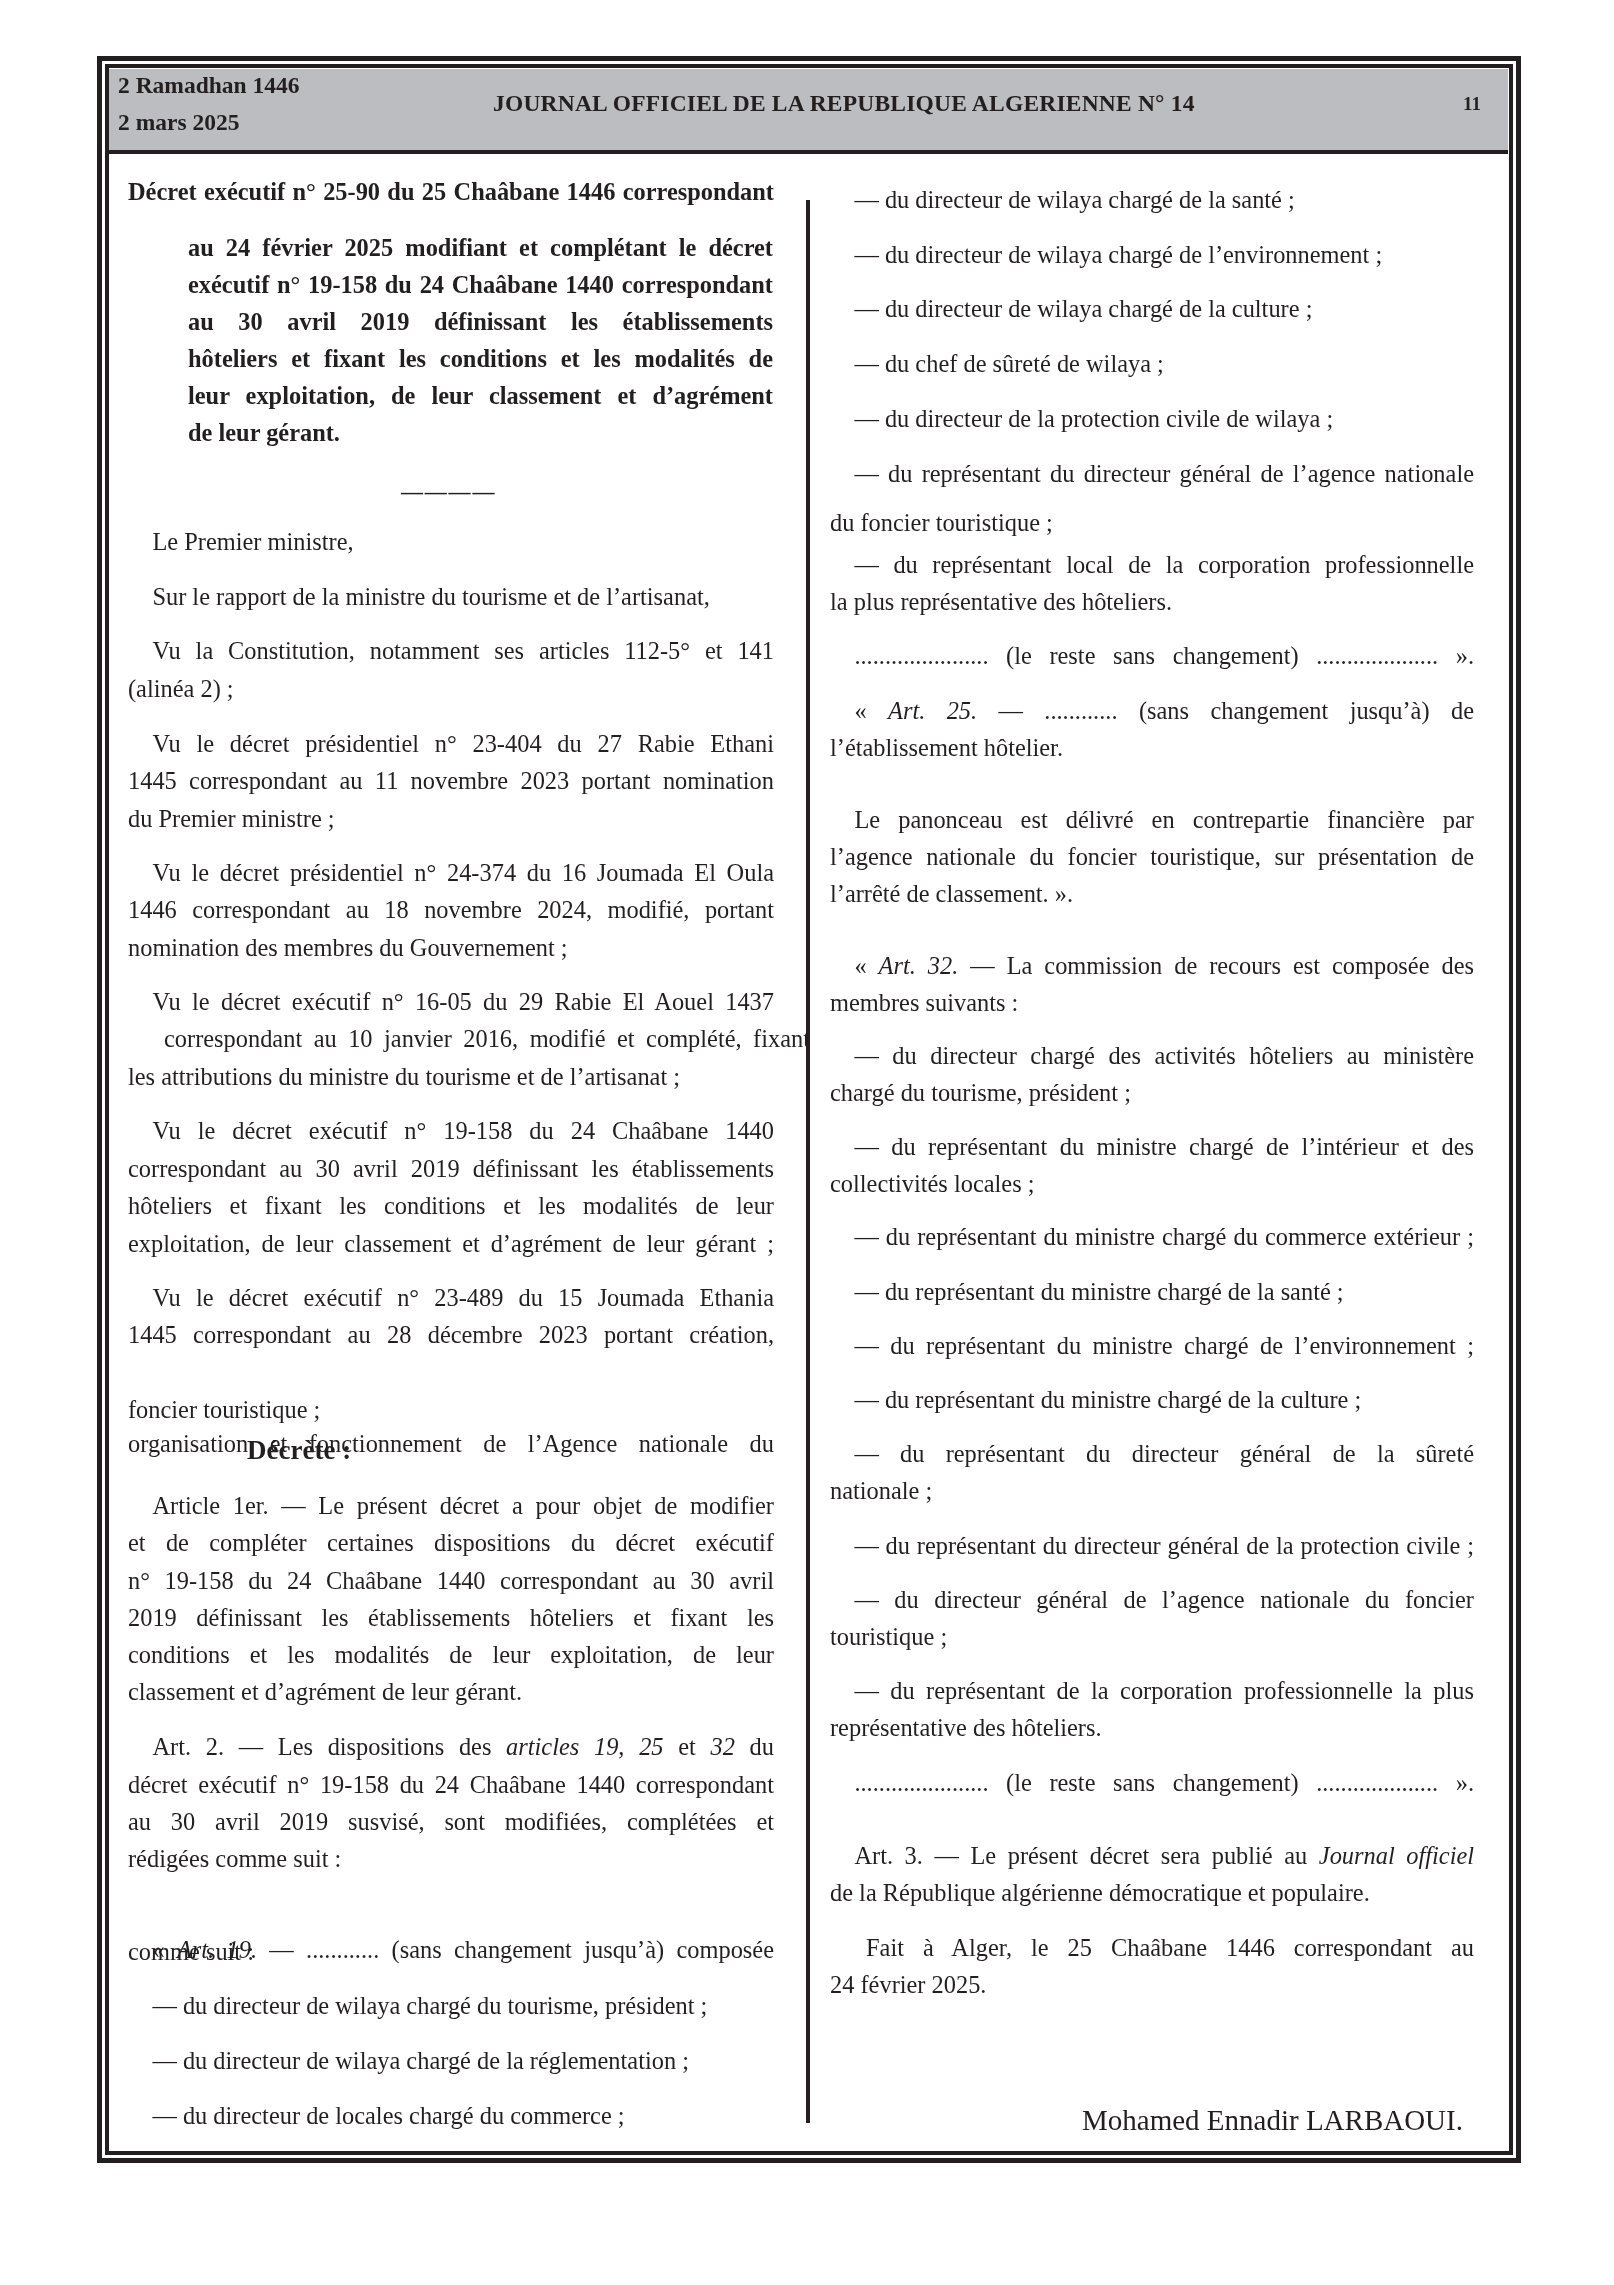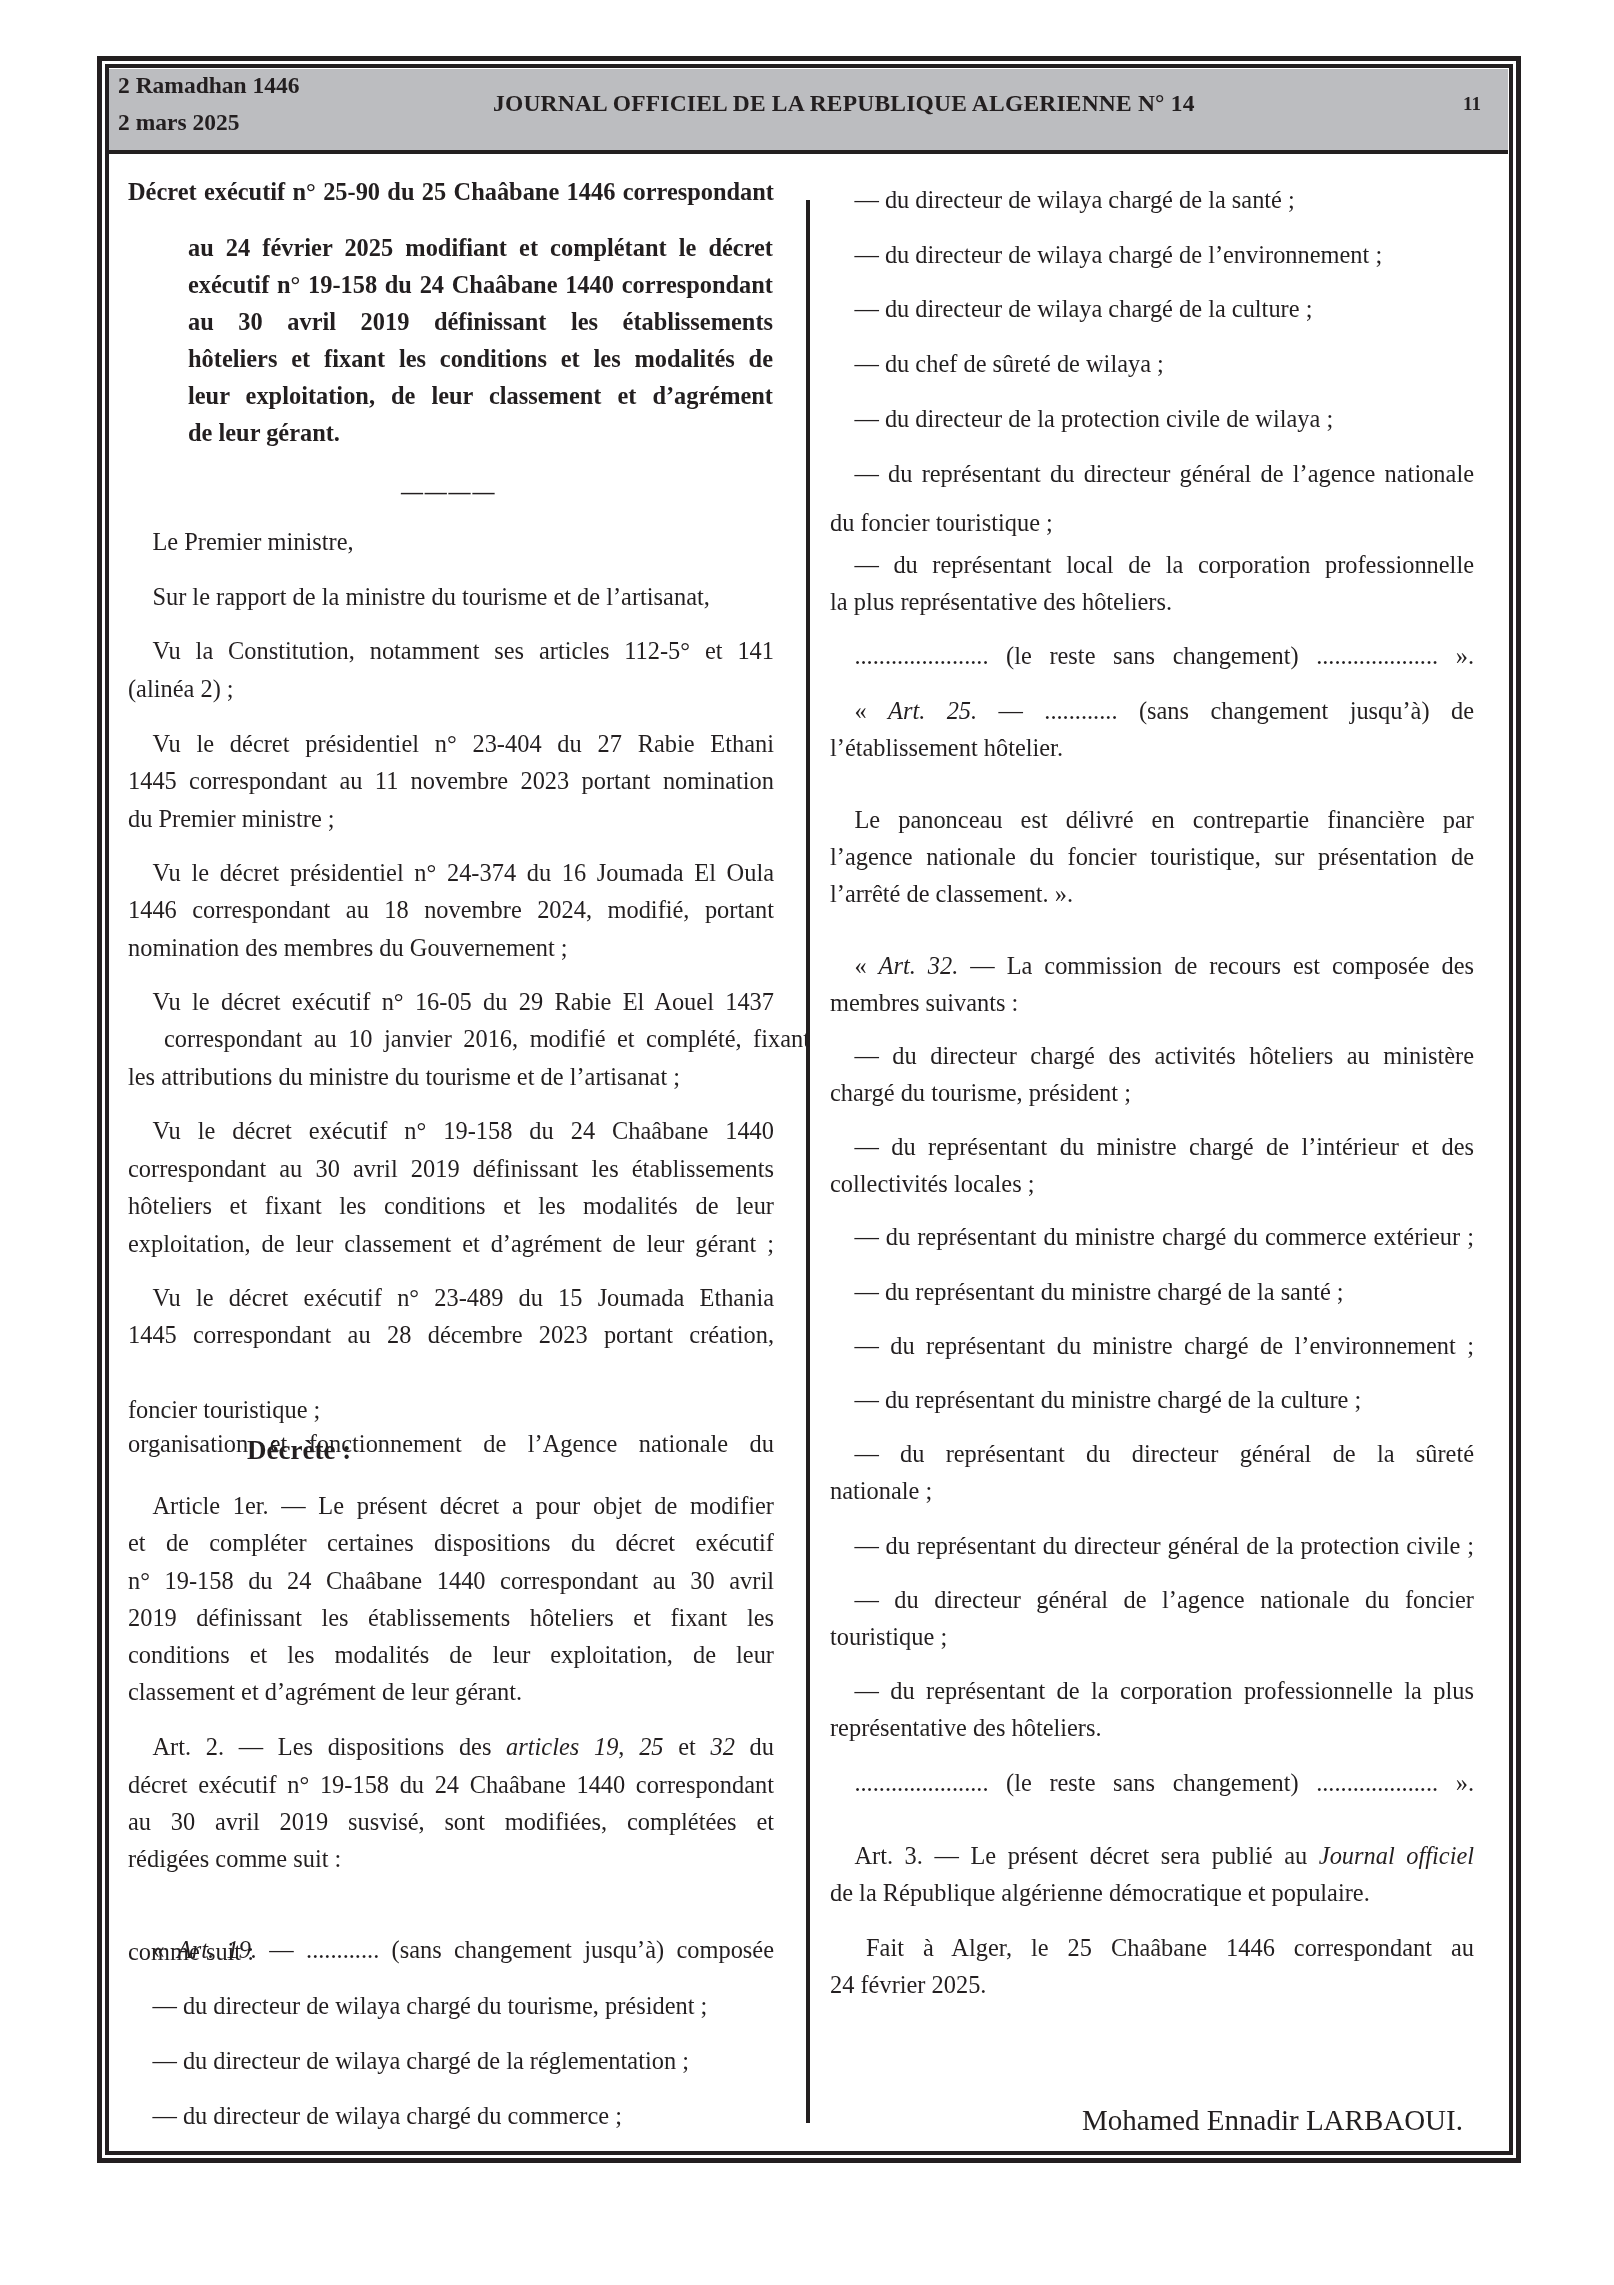--- a/index.html
+++ b/index.html
@@ -111,21 +111,21 @@
   <div class="ln L just" style="top:1769px;">décret exécutif n° 19-158 du 24 Chaâbane 1440 correspondant</div>
   <div class="ln L just" style="top:1806px;">au 30 avril 2019 susvisé, sont modifiées, complétées et</div>
   <div class="ln L" style="top:1843px;">rédigées comme suit :</div>
 </div>
 
 <div>
   <div class="ln L ind just" style="top:1898px;margin-top:36px;"><span>« </span><span class="it">Art. 19.</span><span> — ............ (sans changement jusqu’à) composée</span></div>
   <div class="ln L" style="top:1936px;">comme suit :</div>
   <div class="ln L ind" style="top:1990px;">— du directeur de wilaya chargé du tourisme, président ;</div>
   <div class="ln L ind" style="top:2045px;">— du directeur de wilaya chargé de la réglementation ;</div>
-  <div class="ln L ind" style="top:2100px;">— du directeur de wilaya chargé du commerce ;</div>
+  <div class="ln L ind" style="top:2100px;">— du directeur de locales chargé du commerce ;</div>
 </div>
 
 <div>
   <div class="ln R ind" style="top:184px;">— du directeur de wilaya chargé de la santé ;</div>
   <div class="ln R ind" style="top:239px;">— du directeur de wilaya chargé de l’environnement ;</div>
   <div class="ln R ind" style="top:293px;">— du directeur de wilaya chargé de la culture ;</div>
   <div class="ln R ind" style="top:348px;">— du chef de sûreté de wilaya ;</div>
   <div class="ln R ind" style="top:403px;">— du directeur de la protection civile de wilaya ;</div>
   <div class="ln R ind just" style="top:458px;">— du représentant du directeur général de l’agence nationale</div>
   <div class="ln R" style="top:507px;">du foncier touristique ;</div>

